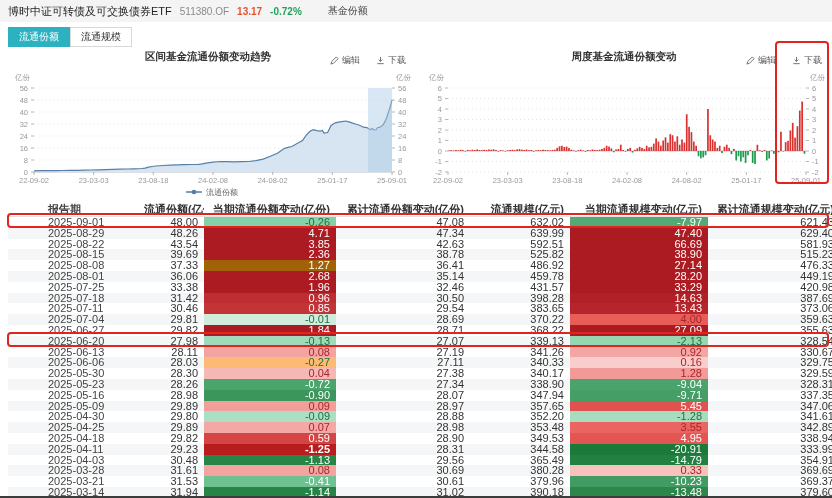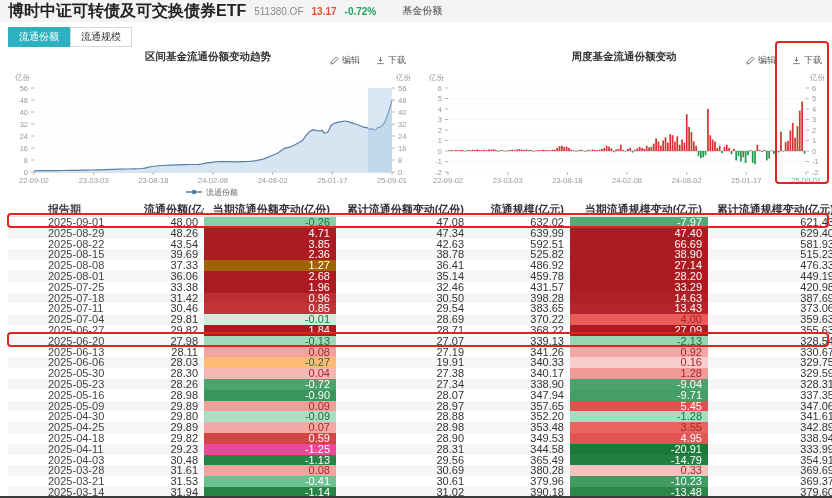--- a/index.html
+++ b/index.html
@@ -1,19 +1,19 @@
 <!DOCTYPE html>
 <html><head>
 <meta charset="utf-8">
 <style>
   *{margin:0;padding:0;box-sizing:border-box}
   html,body{width:832px;height:498px;overflow:hidden}
   body{position:relative;background:#fff;font-family:"Liberation Sans","DejaVu Sans",sans-serif;color:#333}
   .topbar{position:absolute;left:0;top:0;width:832px;height:22px;background:#f4f4f4;display:flex;align-items:center;padding-left:8px;font-size:10px;gap:8px}
-  .fund-title{font-weight:bold;font-size:16px;color:#222}
+  .fund-title{font-weight:normal;font-size:11px;color:#222}
   .fund-code{color:#8a8a8a}
   .fund-price{font-weight:bold}
   .fund-change{font-weight:bold}
   .section-label{margin-left:18px;color:#444}
   .tabs{position:absolute;left:8px;top:27px;display:flex;font-size:10px}
   .tab{padding:3px 10px;border:1px solid #d8d8d8;background:#fff;color:#333;cursor:pointer;line-height:12px}
   .tab.active{color:#fff;border-color:transparent}
   .chart-panel{position:absolute;top:46px;width:416px;height:154px}
   #left-panel{left:0}
   #right-panel{left:416px}
@@ -503,21 +503,21 @@
         <td style="background: rgb(243, 164, 161); color: rgb(168, 38, 44);">0.08</td>
         <td>27.19</td>
         <td>341.26</td>
         <td style="background: rgb(243, 166, 163); color: rgb(168, 38, 44);">0.92</td>
         <td>330.67</td>
       </tr>
       <tr class="alt">
         <td class="c-date">2025-06-06</td>
         <td>28.03</td>
         <td style="background: #fdba74; color: rgb(32, 112, 63);">-0.27</td>
-        <td>19.91</td>
+        <td>27.11</td>
         <td>340.33</td>
         <td style="background: rgb(248, 205, 203); color: rgb(168, 38, 44);">0.16</td>
         <td>329.75</td>
       </tr>
       <tr>
         <td class="c-date">2025-05-30</td>
         <td>28.30</td>
         <td style="background: rgb(245, 184, 181); color: rgb(168, 38, 44);">0.04</td>
         <td>27.38</td>
         <td>340.17</td>
@@ -574,21 +574,21 @@
         <td>29.82</td>
         <td style="background: rgb(212, 70, 70); color: rgb(255, 255, 255);">0.59</td>
         <td>28.90</td>
         <td>349.53</td>
         <td style="background: rgb(226, 85, 83); color: rgb(255, 255, 255);">4.95</td>
         <td>338.94</td>
       </tr>
       <tr class="alt">
         <td class="c-date">2025-04-11</td>
         <td>29.23</td>
-        <td style="background: #ec4899; color: rgb(255, 255, 255);">-1.25</td>
+        <td style="background: #b91c1c; color: rgb(255, 255, 255); font-weight: bold;">-1.25</td>
         <td>28.31</td>
         <td>344.58</td>
         <td style="background: rgb(27, 122, 58); color: rgb(255, 255, 255);">-20.91</td>
         <td>333.99</td>
       </tr>
       <tr>
         <td class="c-date">2025-04-03</td>
         <td>30.48</td>
         <td style="background: rgb(40, 133, 72); color: rgb(255, 255, 255);">-1.13</td>
         <td>29.56</td>

